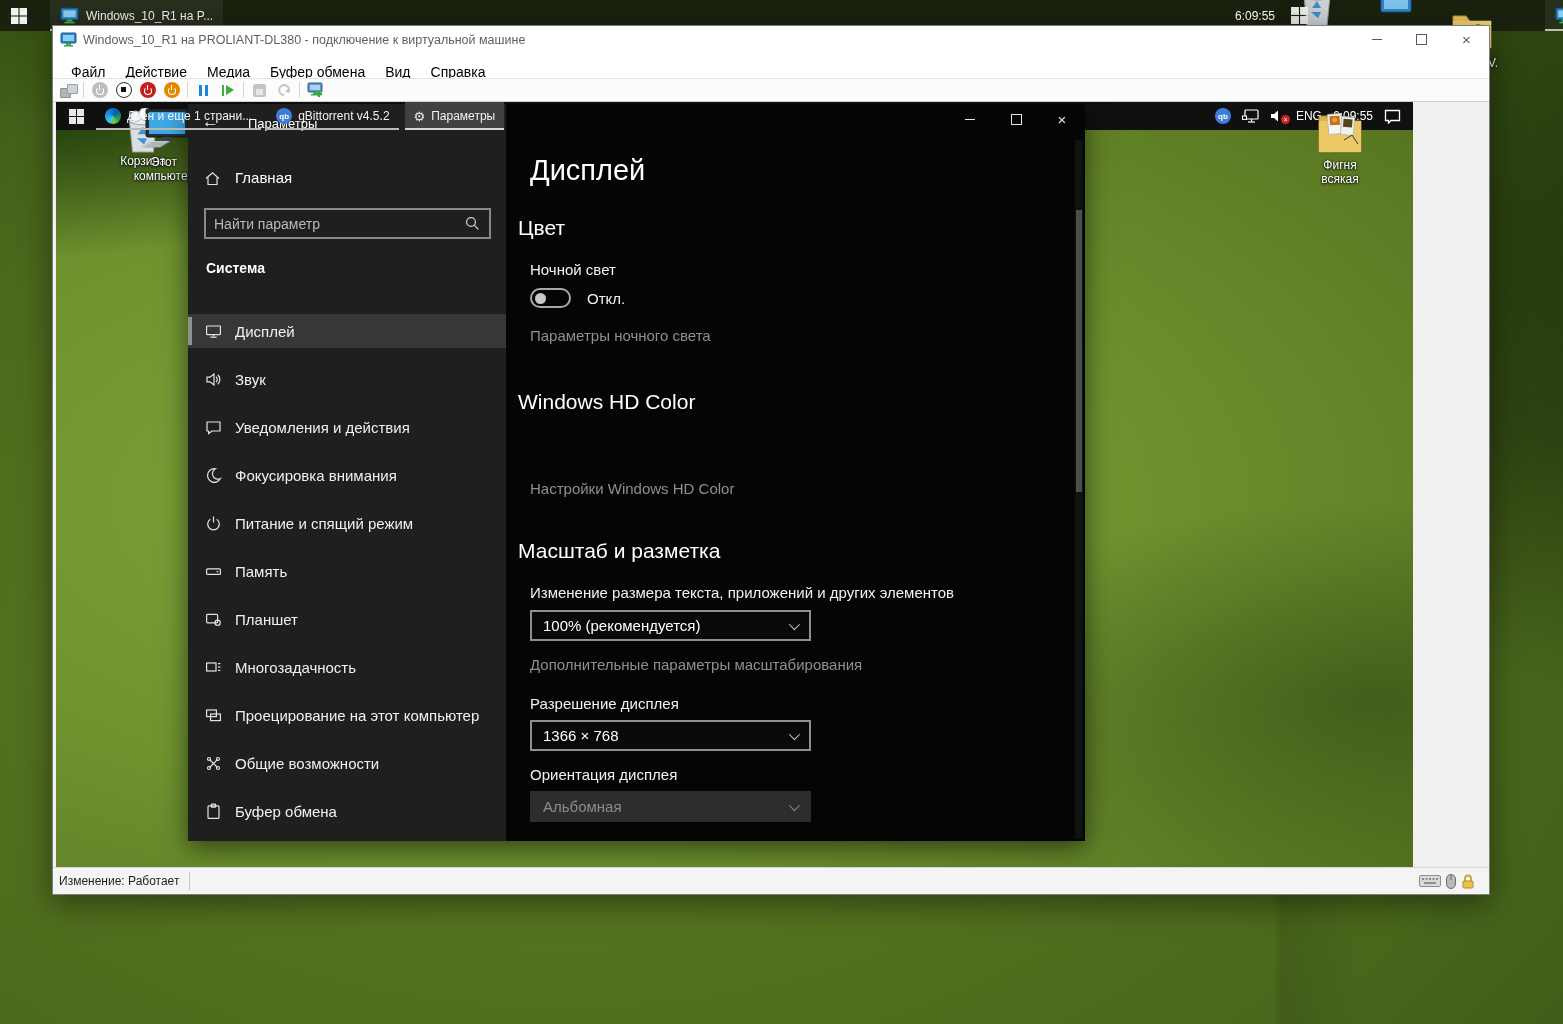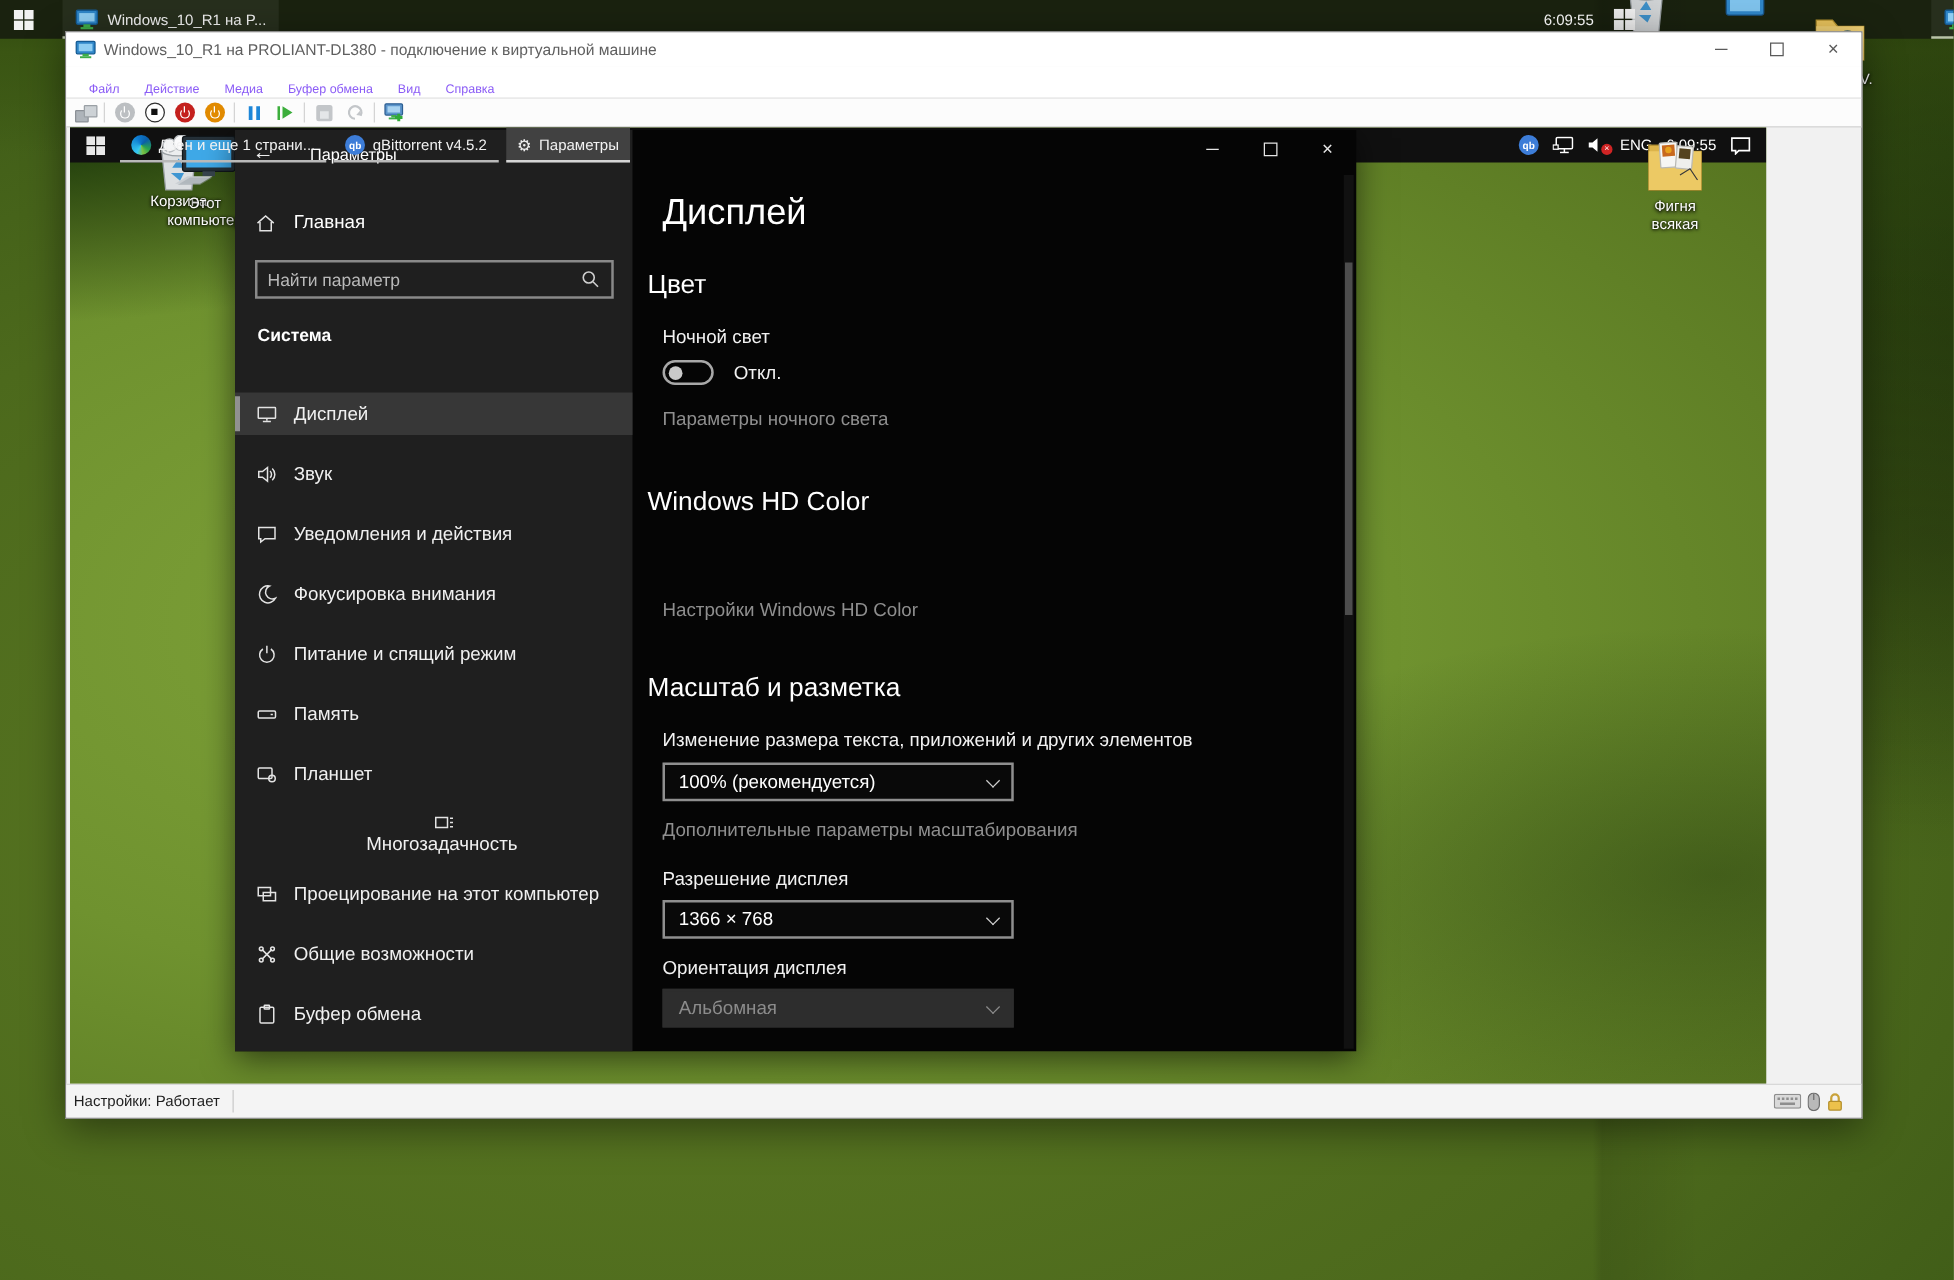--- a/index.html
+++ b/index.html
@@ -28,21 +28,21 @@
   #vm-window { left:52px; top:25px; width:1438px; height:870px;
     background:#f1f1f1; border:1px solid #7e7e7e; box-shadow:0 8px 30px rgba(0,0,0,.45); z-index:10; }
   #vm-titlebar { left:0; top:0; right:0; height:27px; background:#fff; display:flex; align-items:center; }
   #vm-title { color:#5f5f5f; font-size:12.5px; margin-left:6px; }
   .vm-caption { display:flex; margin-left:auto; }
   .vm-caption .cbtn { width:45px; height:27px; display:flex; align-items:center; justify-content:center; color:#5a5a5a; }
   .cmin::before { content:""; width:10px; height:1px; background:#5a5a5a; }
   .cmax::before { content:""; width:9px; height:9px; border:1px solid #5a5a5a; }
   .ccls { font-size:15px; }
   #vm-menubar { left:0; top:27px; right:0; height:25px; background:#fff; display:flex; align-items:center; padding-left:8px; }
-  .menu-item { font-size:10px; color:#8b5cf6; padding:3px 10px;margin-top:12px; }
+  .menu-item { font-size:14px; color:#000000; padding:3px 10px;margin-top:12px; }
   #vm-toolbar { left:0; top:52px; right:0; height:24px; background:#fcfcfc; border-top:1px solid #e3e3e3; border-bottom:1px solid #cfcfcf; display:flex; align-items:center; padding-left:6px; gap:7px; }
   .tb-sep { width:1px; height:16px; background:#d4d4d4; }
   .tb-ico { width:17px; height:17px; display:flex; align-items:center; justify-content:center; position:relative; }
   .pwr { width:16px; height:16px; border-radius:50%; position:relative; }
   .pwr .arc { position:absolute; left:4px; top:5px; width:8px; height:8px; border-radius:50%;
       border:1.6px solid #fff; border-top-color:transparent; }
   .pwr .stem { position:absolute; left:7.2px; top:2.5px; width:1.8px; height:5px; background:#fff; }
   .pwr-gray { background:#bcbfc2; }
   .pwr-red { background:#c4201d; }
   .pwr-org { background:#e18a00; }
@@ -368,21 +368,21 @@
         </div>
         <div class="nav-item abs" style="top:498px;">
           <span class="nicon">
               <svg class="nav-svg" width="17" height="17" viewBox="0 0 17 17">
                 <rect x="1.6" y="3.4" width="11" height="8.4" rx="1"></rect>
                 <circle cx="12.6" cy="11.8" r="2.6"></circle>
               </svg>
             </span>
           <span class="nlabel">Планшет</span>
         </div>
-        <div class="nav-item abs" style="top:546px;flex-direction:column;">
+        <div class="nav-item abs" style="top:546px;">
           <span class="nicon">
               <svg class="nav-svg" width="17" height="17" viewBox="0 0 17 17">
                 <rect x="1.6" y="4" width="9.4" height="8"></rect>
                 <line x1="13" y1="4.6" x2="15.4" y2="4.6"></line>
                 <line x1="13" y1="8" x2="15.4" y2="8"></line>
                 <line x1="13" y1="11.4" x2="15.4" y2="11.4"></line>
               </svg>
             </span>
           <span class="nlabel">Многозадачность</span>
         </div>
@@ -495,21 +495,21 @@
           <span>ENG</span>
           <span>6:09:55</span>
           <svg width="17" height="15" viewBox="0 0 17 15">
             <path d="M1.5 1.5 h14 v10 h-8.5 l-2.5 2.5 v-2.5 h-3 z" fill="none" stroke="#fff" stroke-width="1.3"></path>
           </svg>
         </div>
       </div>
     </div>
 
     <div id="vm-statusbar" class="abs">
-      <span id="vm-status-text">Настройки: Работает</span>
+      <span id="vm-status-text">Изменение: Работает</span>
       <span class="st-sep"></span>
       <div id="vm-status-icons">
         <svg width="22" height="12" viewBox="0 0 22 12">
           <rect x="0.5" y="0.5" width="21" height="11" rx="1.5" fill="#d9d9d9" stroke="#8e8e8e"></rect>
           <g fill="#8e8e8e">
               <rect x="3" y="3" width="2" height="2"></rect>
               <rect x="6.5" y="3" width="2" height="2"></rect>
               <rect x="10" y="3" width="2" height="2"></rect>
               <rect x="13.5" y="3" width="2" height="2"></rect>
               <rect x="17" y="3" width="2" height="2"></rect>

